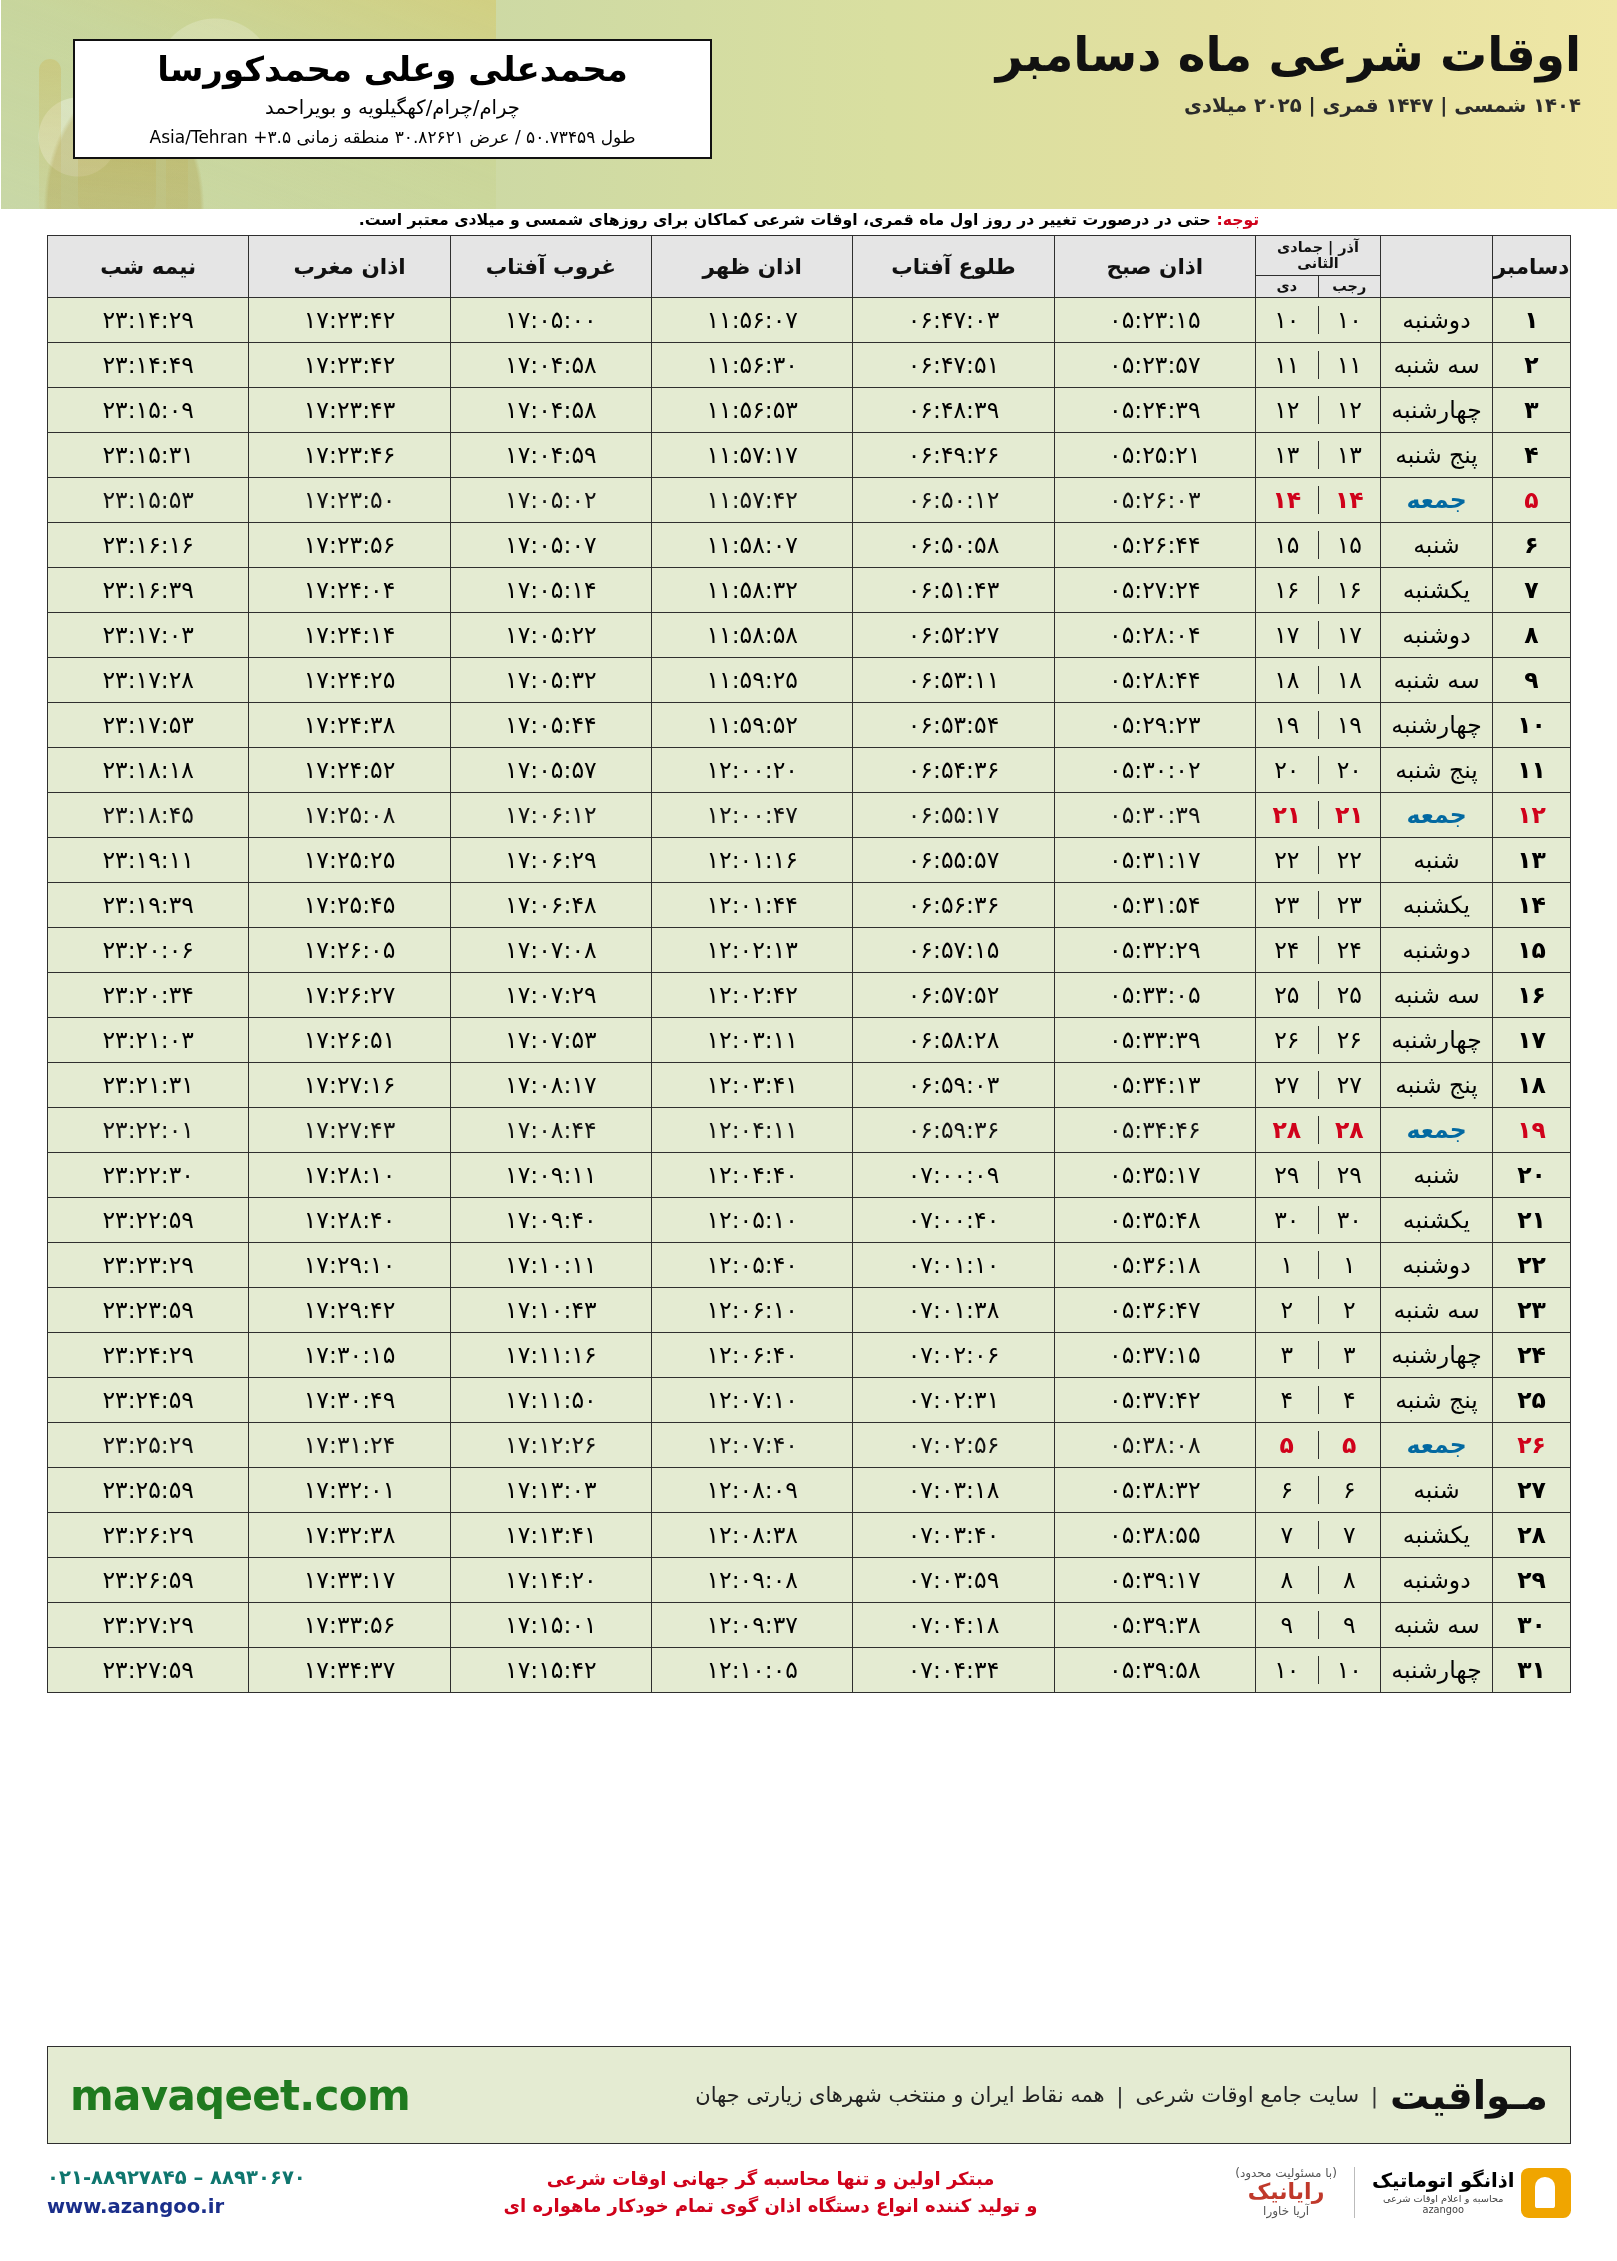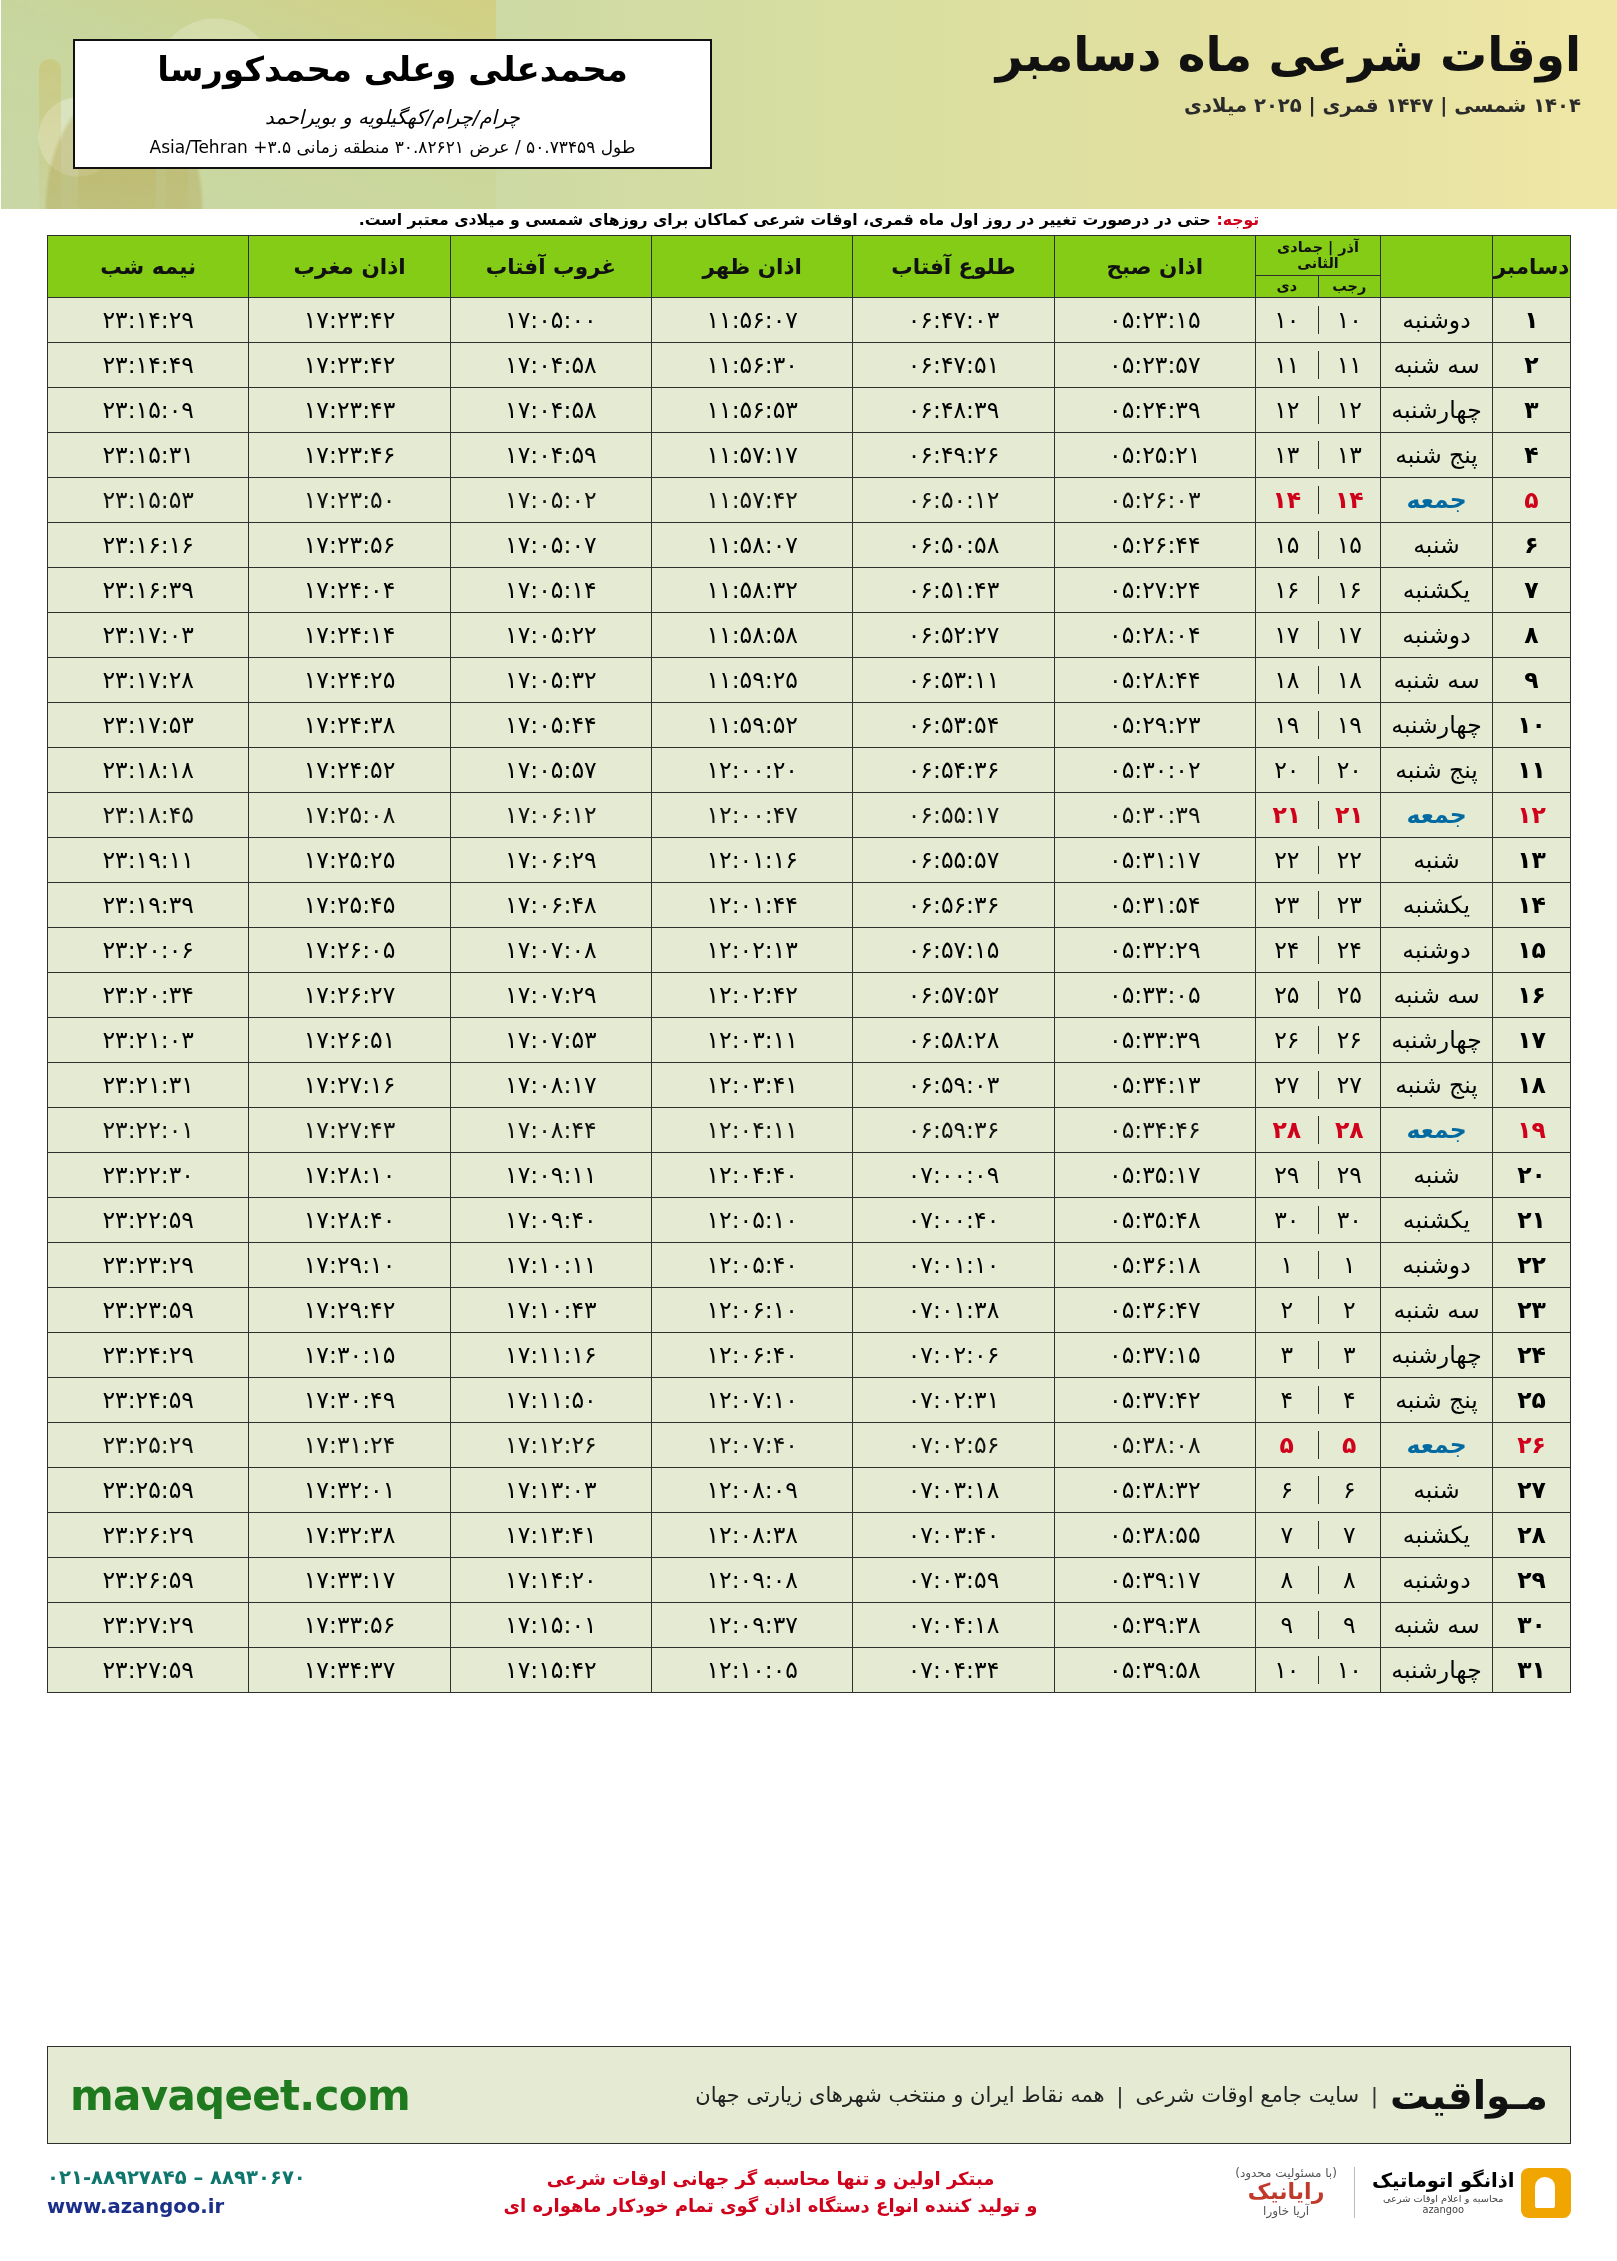--- a/index.html
+++ b/index.html
@@ -100,22 +100,21 @@
     padding: 9px 6.5px 10.4px;
     box-sizing: border-box;
   }
   .city-name {
     font-size: 34px;
     font-weight: bold;
     line-height: 1.15;
   }
   .city-region {
     font-size: 19.6px;
-    margin-top: 17px;
-    font-style: italic;
+    margin-top: 7px;
   }
   .city-coords {
     font-size: 17px;
     margin-top: 7.8px;
     direction: rtl;
   }
 
   .note-line {
     position: absolute;
     top: 207px;
@@ -145,21 +144,21 @@
   }
   table.prayer th, table.prayer td {
     border: 1.3px solid #2f2f2f;
     text-align: center;
     font-size: 23.5px;
     padding: 0;
     height: 44px;
     background: #e4ebd2;
   }
   table.prayer thead th {
-    background: #84cc16;
+    background: #e5e5e5;
     font-size: 21.5px;
     font-weight: bold;
     height: 60px;
     color: #111;
     position: relative;
   }
   thead th.hijri-group {
     padding: 0;
     height: 60px;
   }

